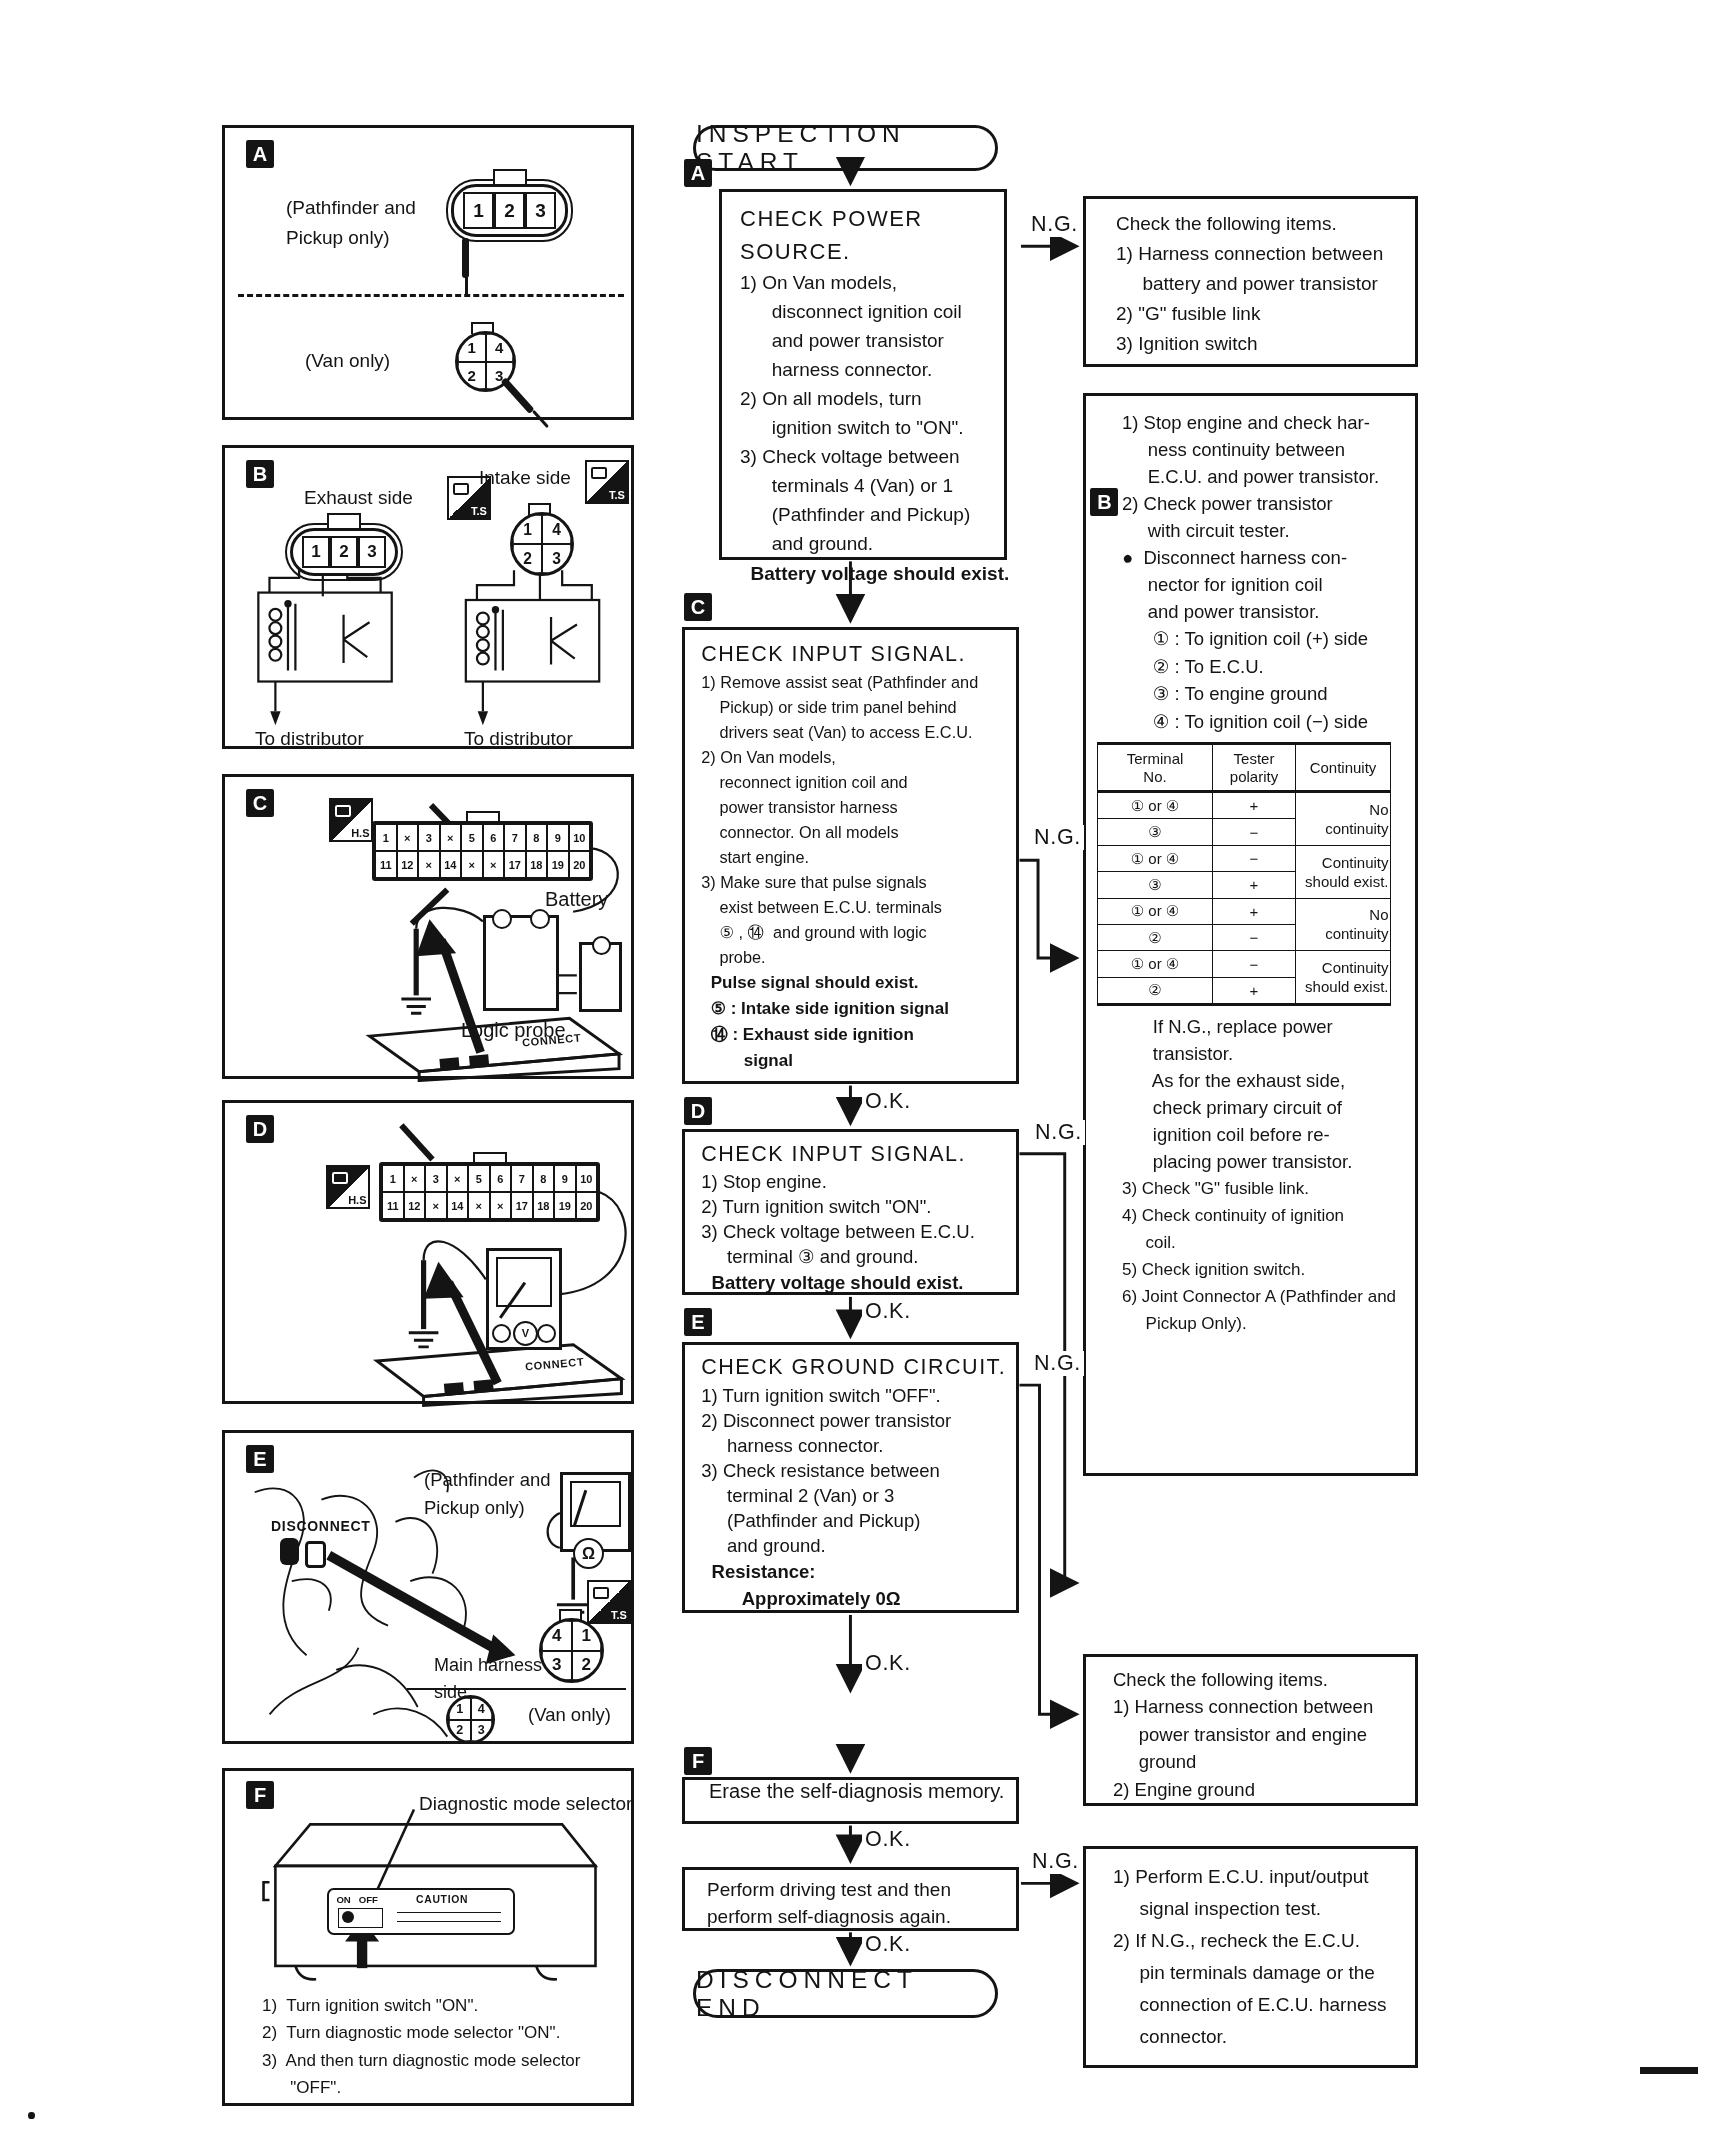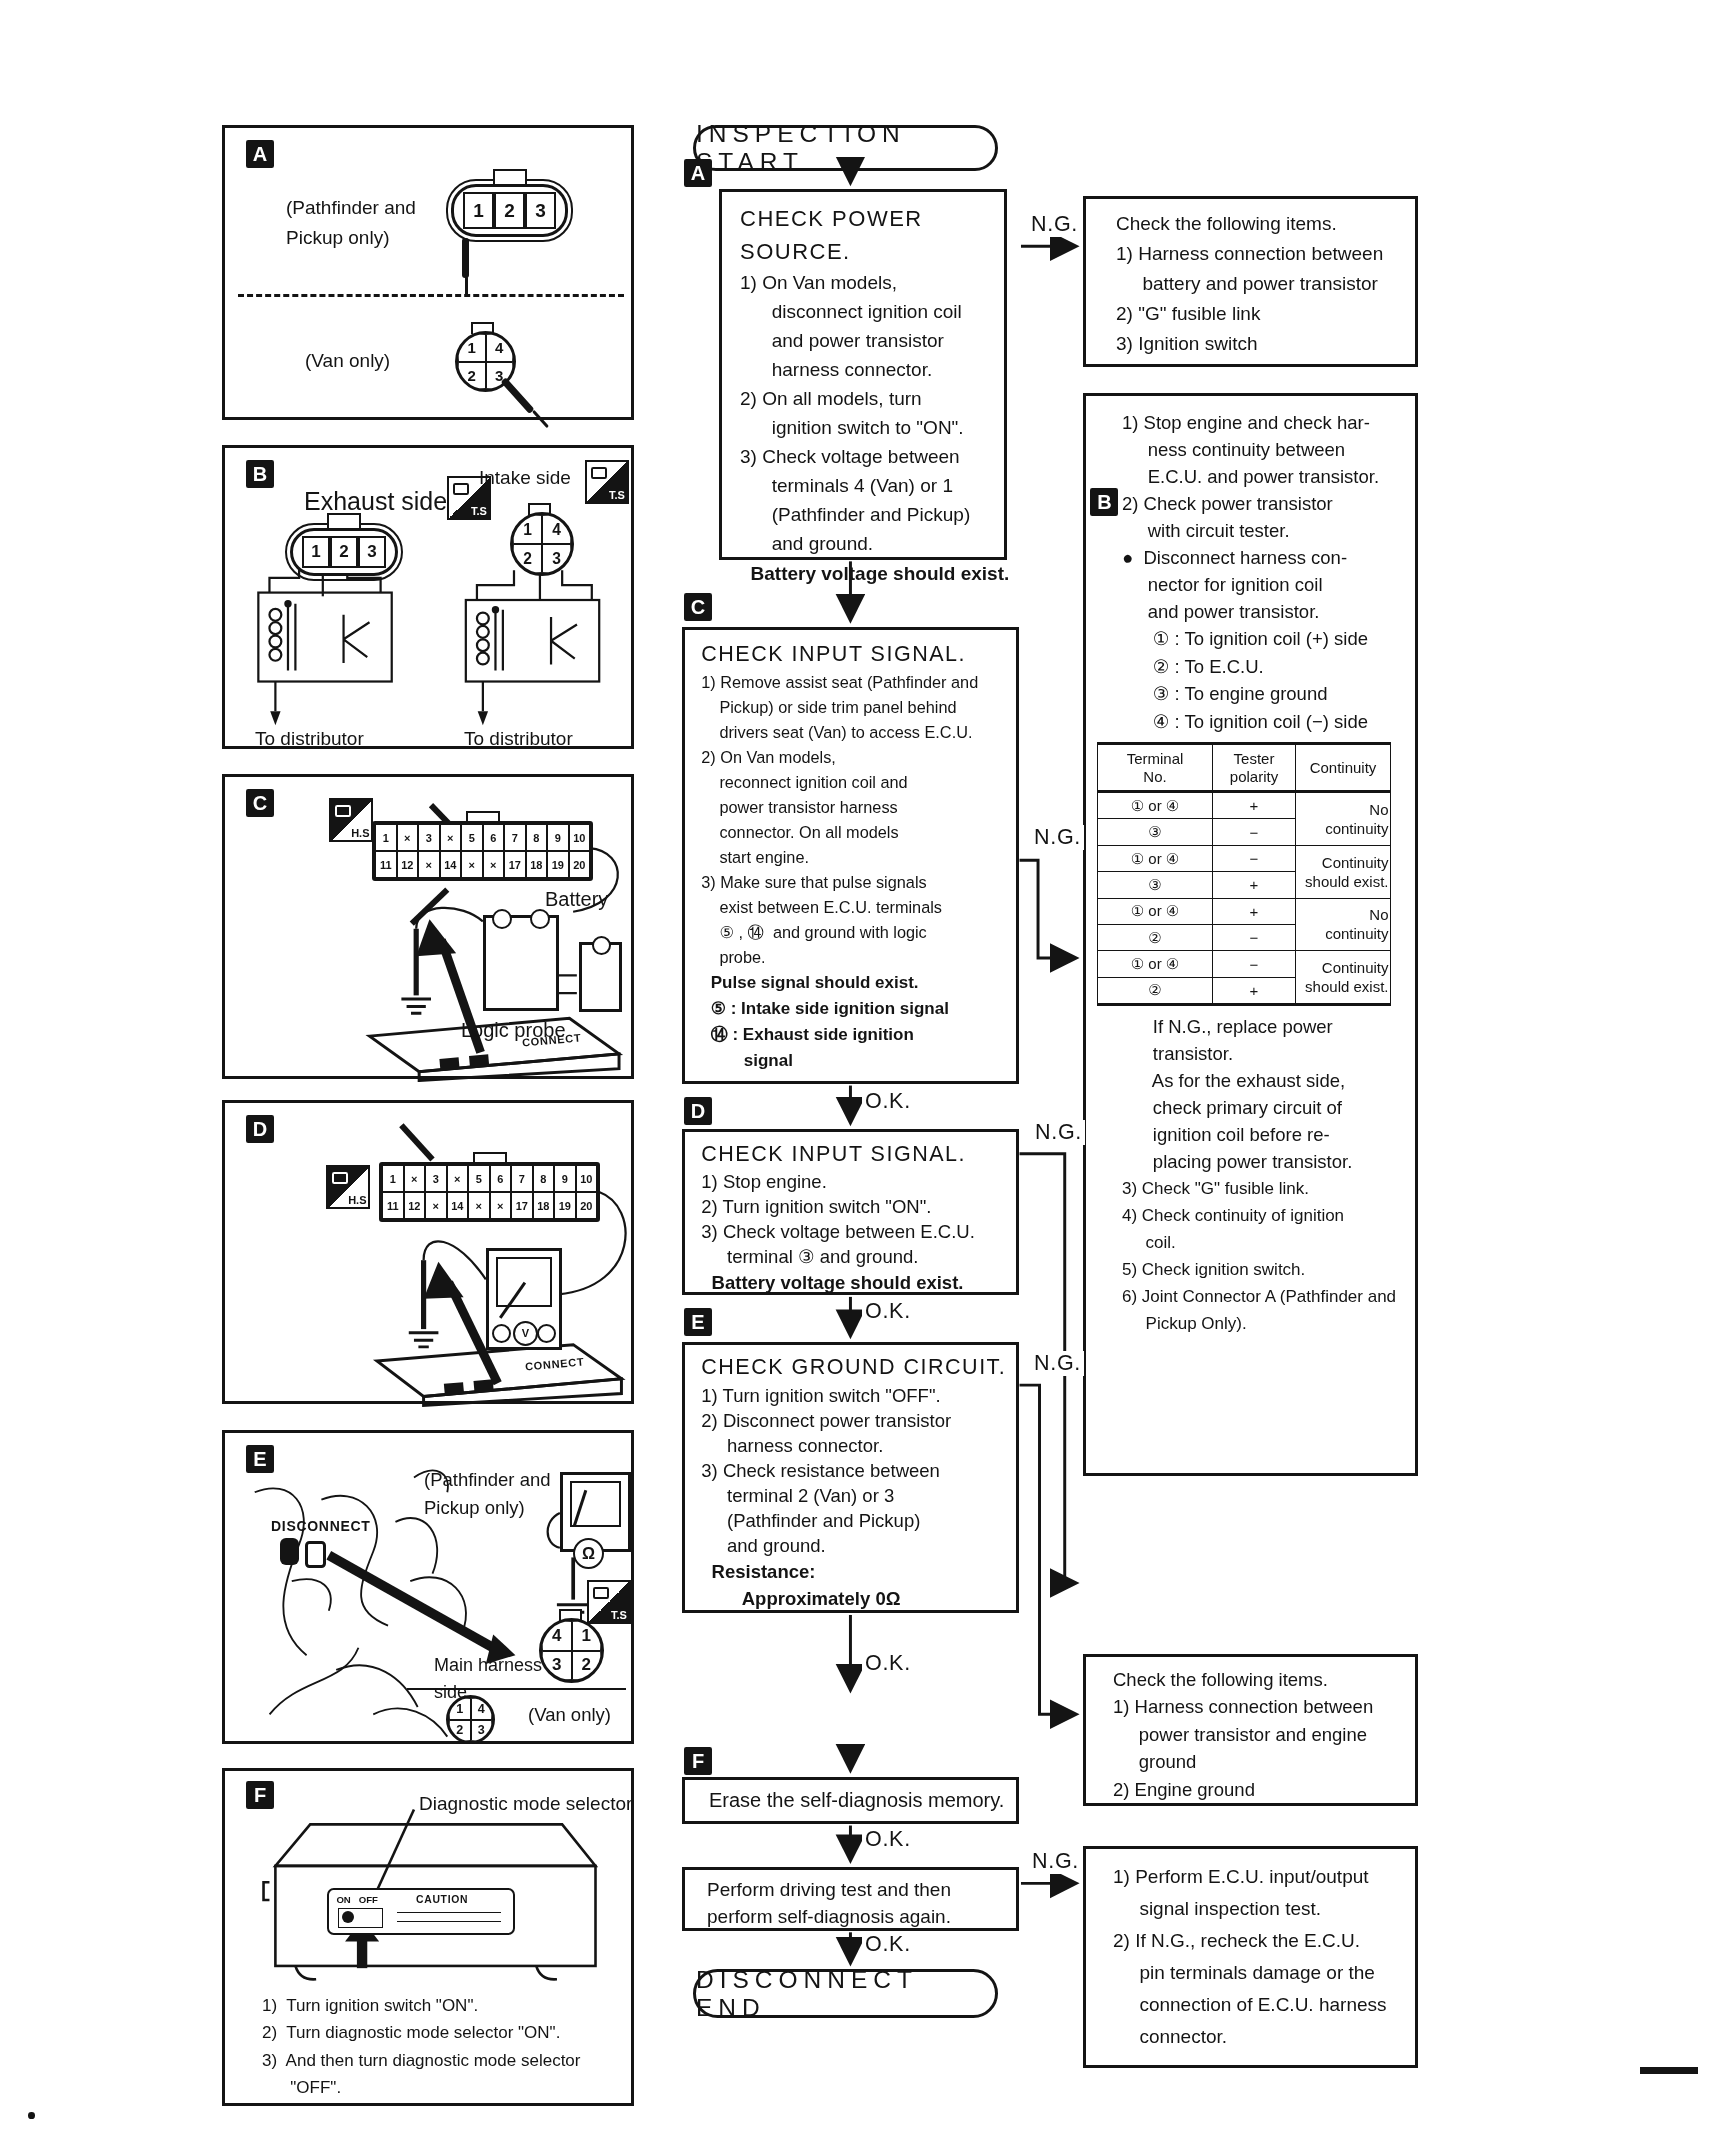--- a/index.html
+++ b/index.html
@@ -117,21 +117,21 @@
         <path d="M348,315 V355"></path>
       </g>
       <g fill="#141414">
         <polygon points="61,355 75,355 68,374"></polygon>
         <polygon points="341,355 355,355 348,374"></polygon>
         <circle cx="85" cy="210" r="5"></circle>
           <circle cx="365" cy="218" r="5"></circle>
       </g>
     </svg>
     <div class="sec" style="left:21px;top:12px">B</div>
-    <div class="lab" style="left:79px;top:39px;font-size:25px">Exhaust side</div>
+    <div class="lab" style="left:79px;top:39px;font-size:19px">Exhaust side</div>
     <div class="tsq" style="left:222px;top:28px">
       <i></i>
       <span>T.S</span>
     </div>
     <div class="oval" style="left:65px;top:80px;outline-offset:3px">
       <div class="tab"></div>
       <div class="pincell" style="width:24px;height:28px;font-size:17px">1</div>
       <div class="pincell" style="width:24px;height:28px;font-size:17px">2</div>
       <div class="pincell" style="width:24px;height:28px;font-size:17px">3</div>
     </div>
@@ -419,21 +419,21 @@
      terminal 2 (Van) or 3
      (Pathfinder and Pickup)
      and ground.</div>
     <div class="lines b" style="font-size:18.5px;line-height:27px">  Resistance:
         Approximately 0Ω</div>
   </div>
 
   <div class="okng" style="left:862px;top:1651px">O.K.</div>
 
   <div class="sec" style="left:684px;top:1747px">F</div>
-  <div class="box" style="left:682px;top:1777px;width:337px;height:47px;display:flex;align-items:center;padding-left:24px;font-size:20px">
+  <div class="box" style="left:682px;top:1777px;width:337px;height:47px;display:flex;padding-left:24px;font-size:20px">
     <span>Erase the self-diagnosis memory.</span>
   </div>
 
   <div class="okng" style="left:862px;top:1827px">O.K.</div>
   <div class="box" style="left:682px;top:1867px;width:337px;height:64px;padding:6px 4.4px 3px 22px">
     <div class="lines" style="font-size:19px;line-height:27.4px">Perform driving test and then
 perform self-diagnosis again.</div>
   </div>
 
   <div class="okng" style="left:862px;top:1932px">O.K.</div>

